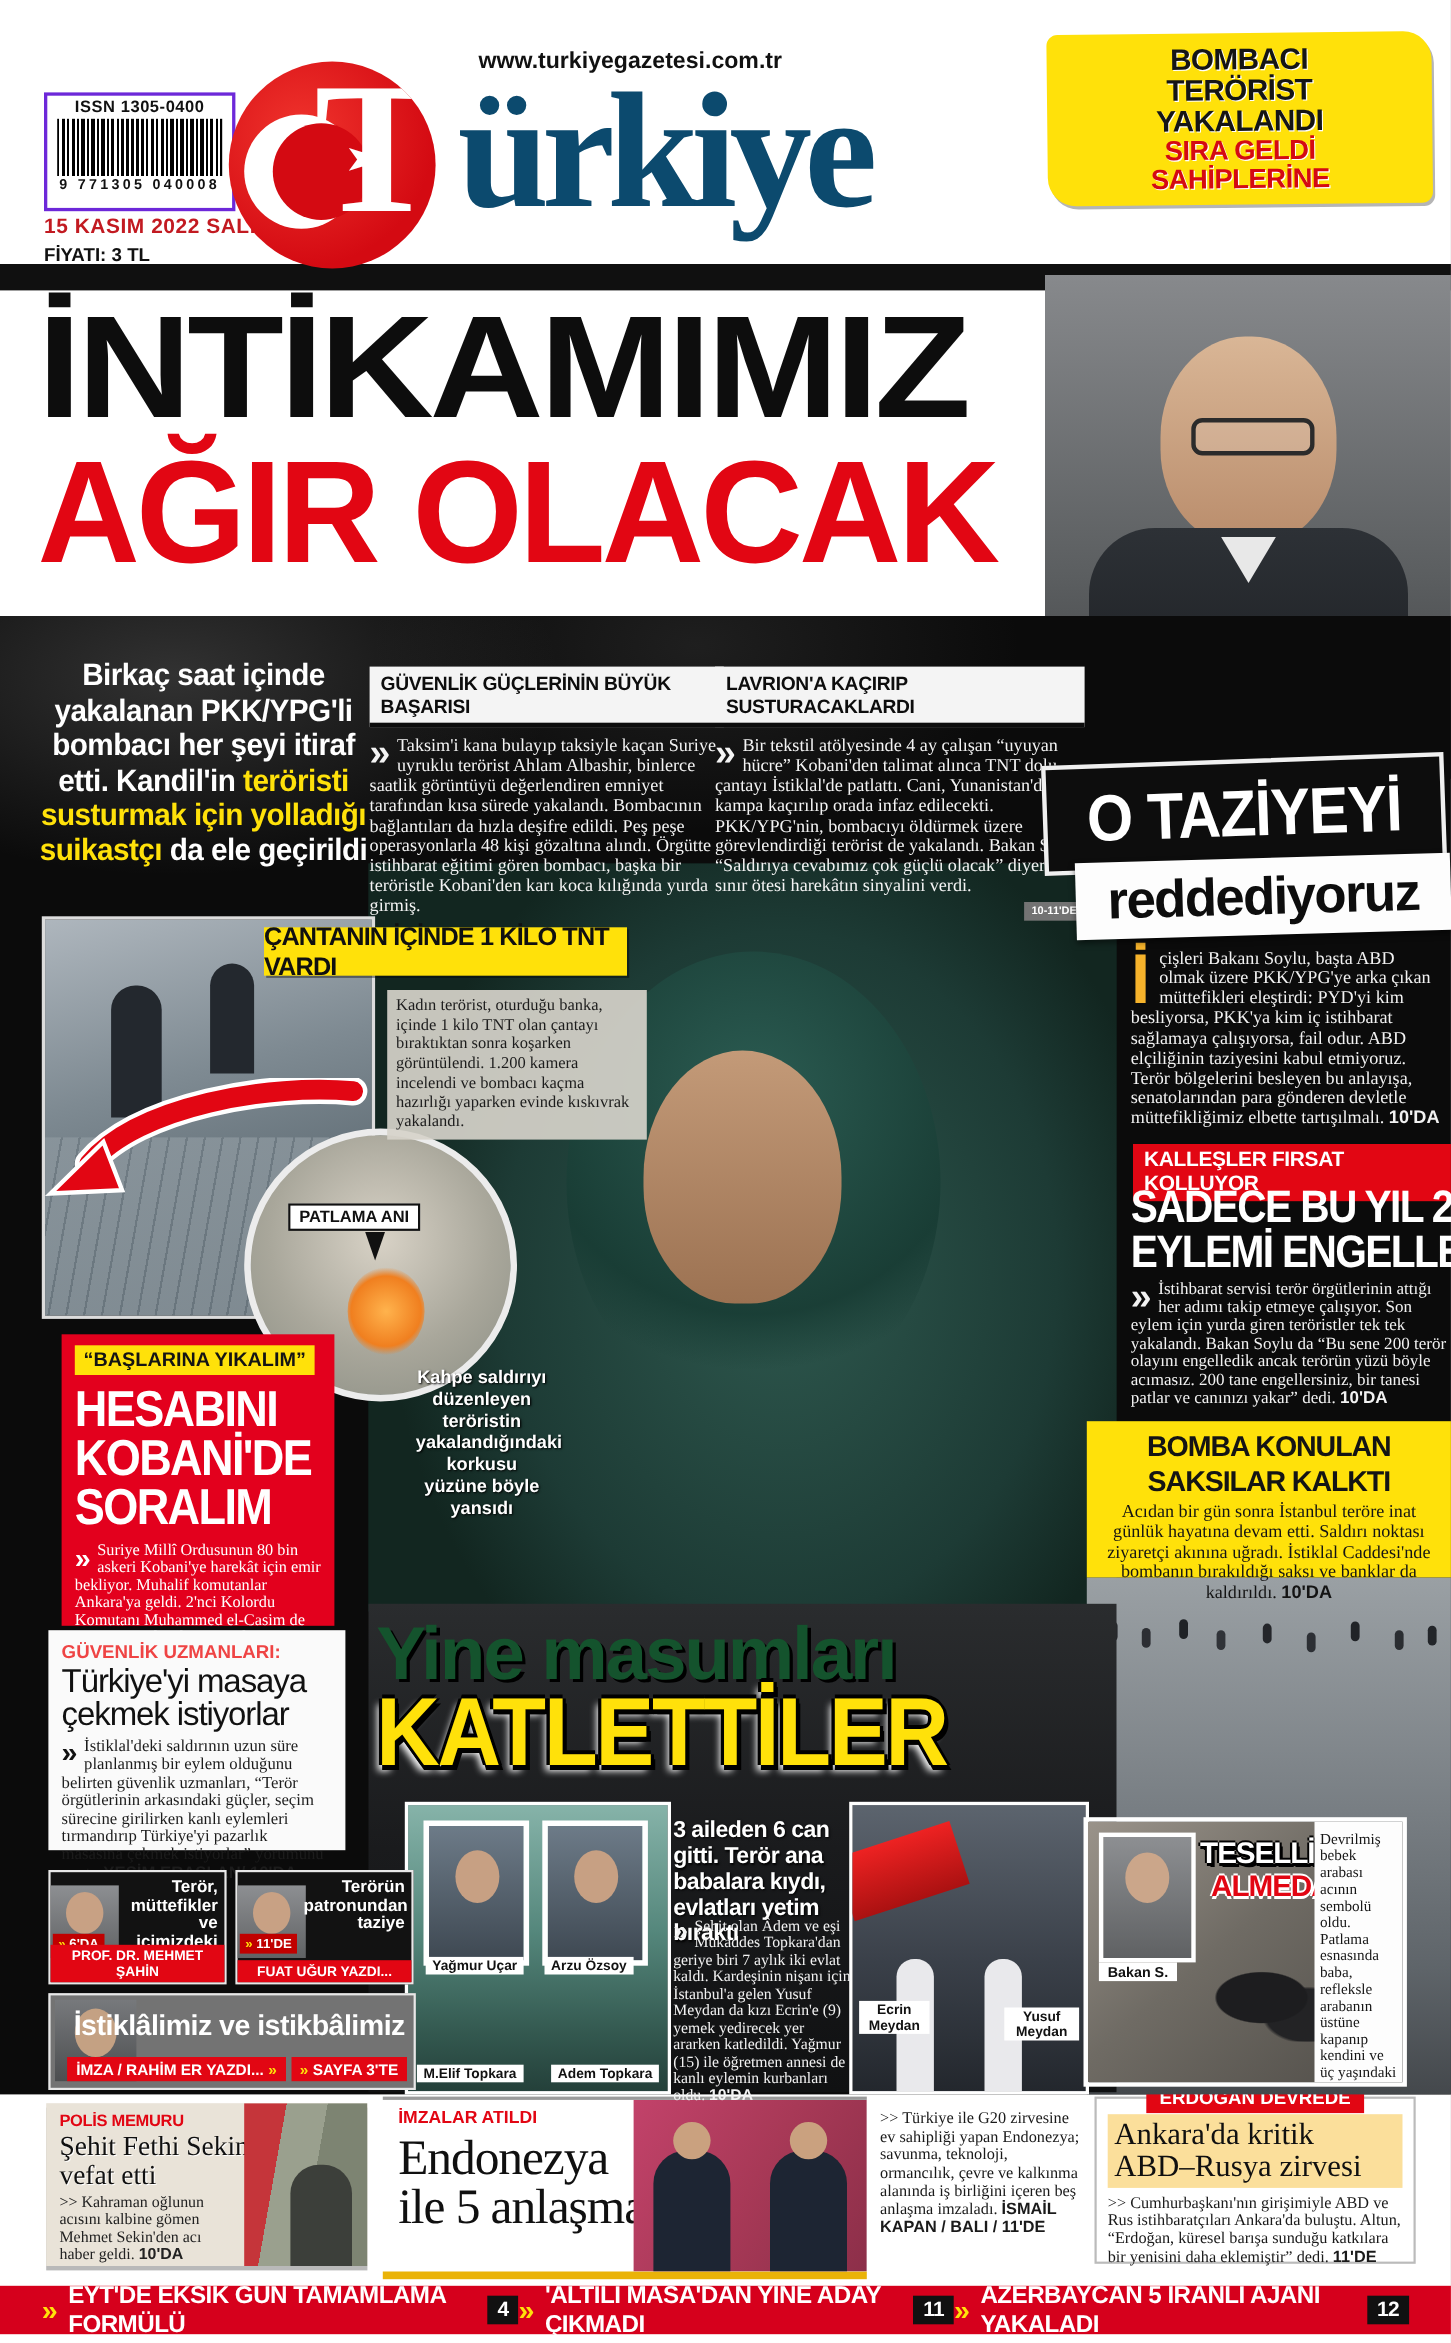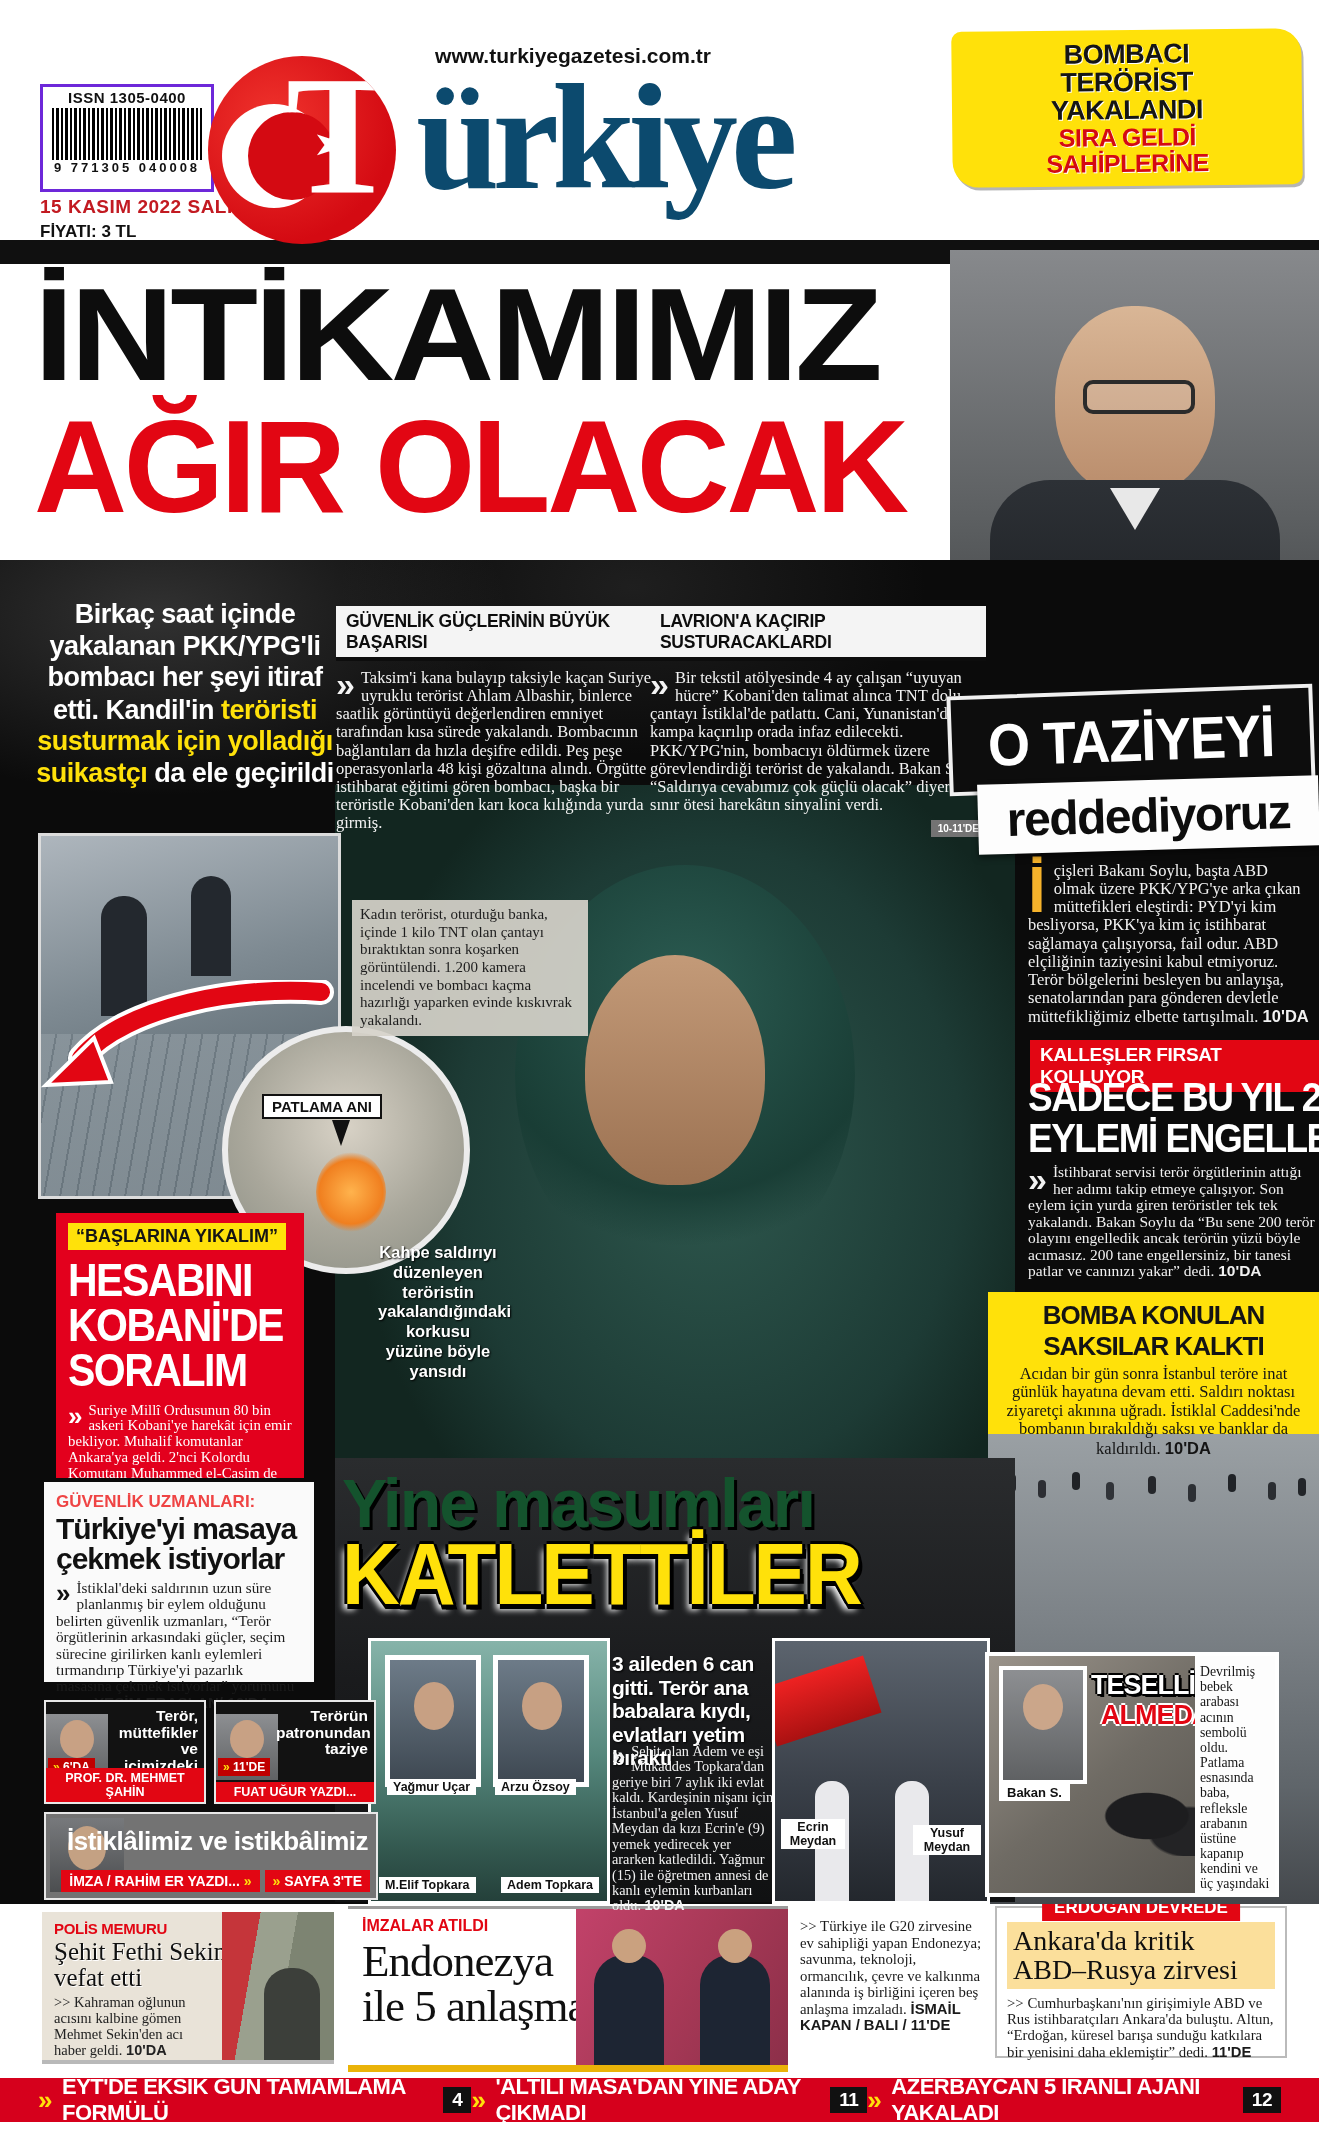--- a/index.html
+++ b/index.html
@@ -121,21 +121,21 @@
                  180px 10px 0 #2c2f34,220px 0 0 #202327,260px 8px 0 #2a2d31,290px 4px 0 #222529;}
   
   .kobani{left:56px;top:1213px;width:248px;height:265px;background:#e3001d;padding:10px 12px;box-sizing:border-box;z-index:4;}
   .kobani .kick2{display:inline-block;background:#ffe10a;color:#141414;font-weight:900;font-size:18px;padding:3px 8px;}
   .kobani .h{color:#fff;font-weight:900;font-size:41px;line-height:.98;letter-spacing:-1.5px;margin-top:8px;
       transform:scaleY(1.12);transform-origin:left top;}
   .kobani .b{color:#fff;font-family:"Liberation Serif",serif;font-size:14.8px;line-height:1.07;margin-top:24px;}
   
   .uzman{left:44px;top:1482px;width:270px;height:200px;background:#fafafa;padding:10px 12px;box-sizing:border-box;z-index:4;}
   .uzman .kick3{color:#ef4444;font-weight:900;font-size:17px;}
-  .uzman .h{color:#111;font-weight:700;font-size:30px;line-height:1.0;letter-spacing:-1px;margin-top:2px;}
+  .uzman .h{color:#111;font-weight:400;font-size:30px;line-height:1.0;letter-spacing:-1px;margin-top:2px;}
   .uzman .b{color:#1c1c1c;font-family:"Liberation Serif",serif;font-size:15.2px;line-height:1.08;margin-top:6px;}
   
   .colbox{top:1700px;width:158px;height:100px;background:#121212;border:2px solid #e8e8e8;z-index:4;}
   .colbox .photo{position:absolute;left:0;bottom:22px;width:62px;height:66px;
       background:linear-gradient(#8d8f92,#606264);}
   .colbox .photo .hd{position:absolute;left:14px;top:6px;width:34px;height:38px;border-radius:50%;
       background:#c8a184;}
   .colbox .t{position:absolute;right:6px;top:6px;width:92px;text-align:right;color:#fff;font-weight:700;
       font-size:15.5px;line-height:1.08;}
   .colbox .badge{position:absolute;left:2px;bottom:26px;background:#c00000;color:#fff;font-weight:900;
@@ -309,20 +309,21 @@
     <div class="patptr"></div>
     <div class="patlabel">PATLAMA ANI</div>
   </div>
 
   <div class="abs womanphoto">
     <div class="scarf"></div>
     <div class="womanface"></div>
   </div>
   <div class="abs womancap">Kahpe saldırıyı düzenleyen teröristin yakalandığındaki korkusu yüzüne böyle yansıdı</div>
 
+  <div class="abs tntbanner">ÇANTANIN İÇİNDE 1 KİLO TNT VARDI</div>
   <div class="abs tntbody serif">Kadın terörist, oturduğu banka, içinde 1 kilo TNT olan çantayı bıraktıktan sonra koşarken görüntülendi. 1.200 kamera incelendi ve bombacı kaçma hazırlığı yaparken evinde kıskıvrak yakalandı.</div>
 
   <div class="abs tazbox1">
     <span>O TAZİYEYİ</span>
   </div>
   <div class="abs tazbox2">
     <span>reddediyoruz</span>
   </div>
   <div class="abs tazbody">
     <span class="dropcap">İ</span>

